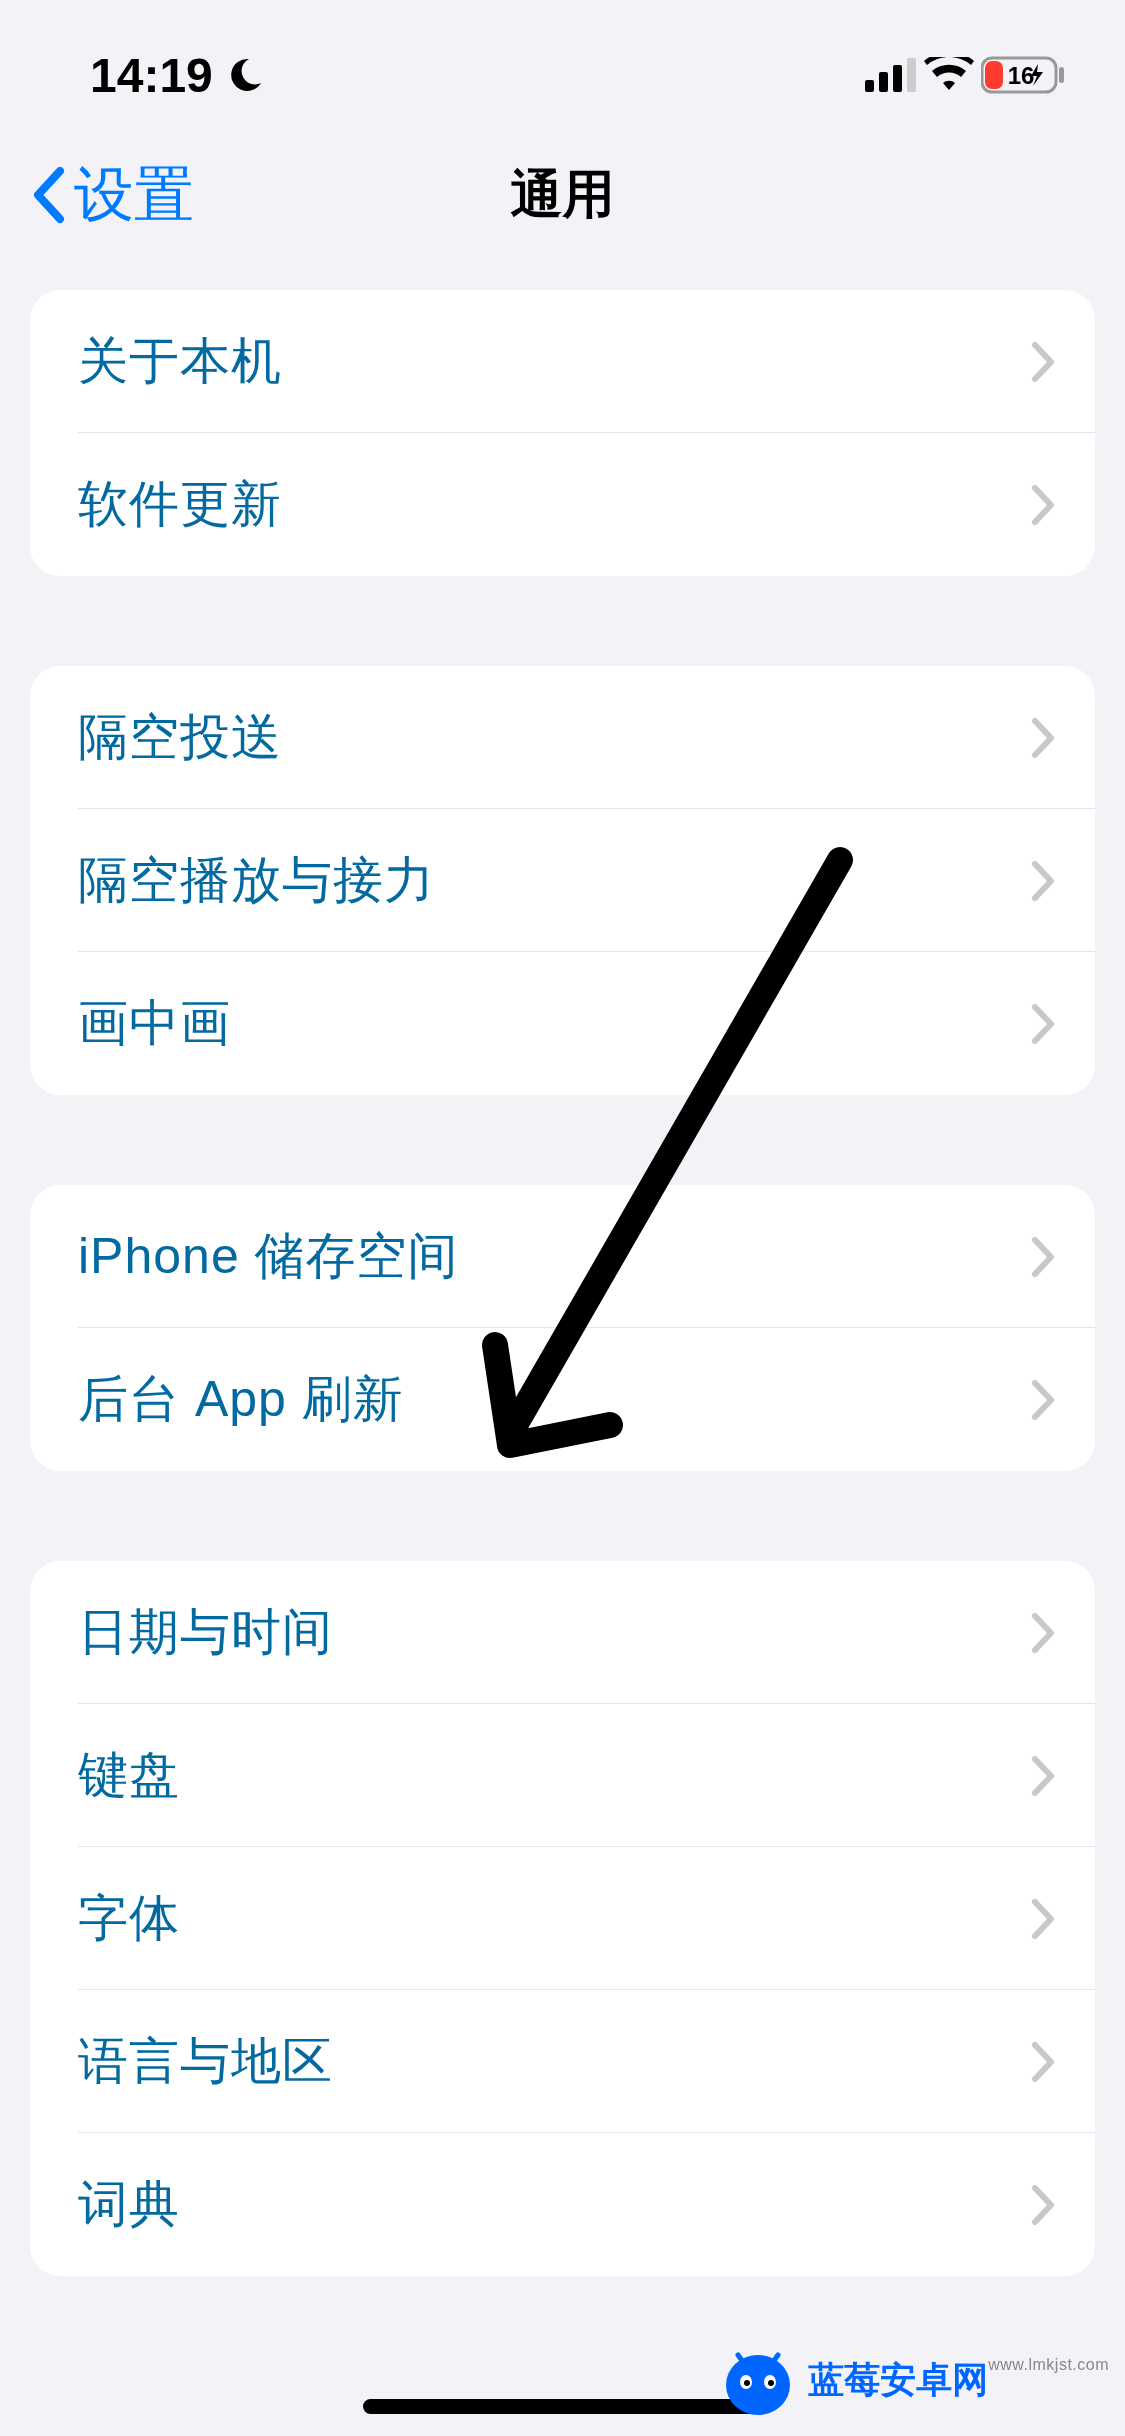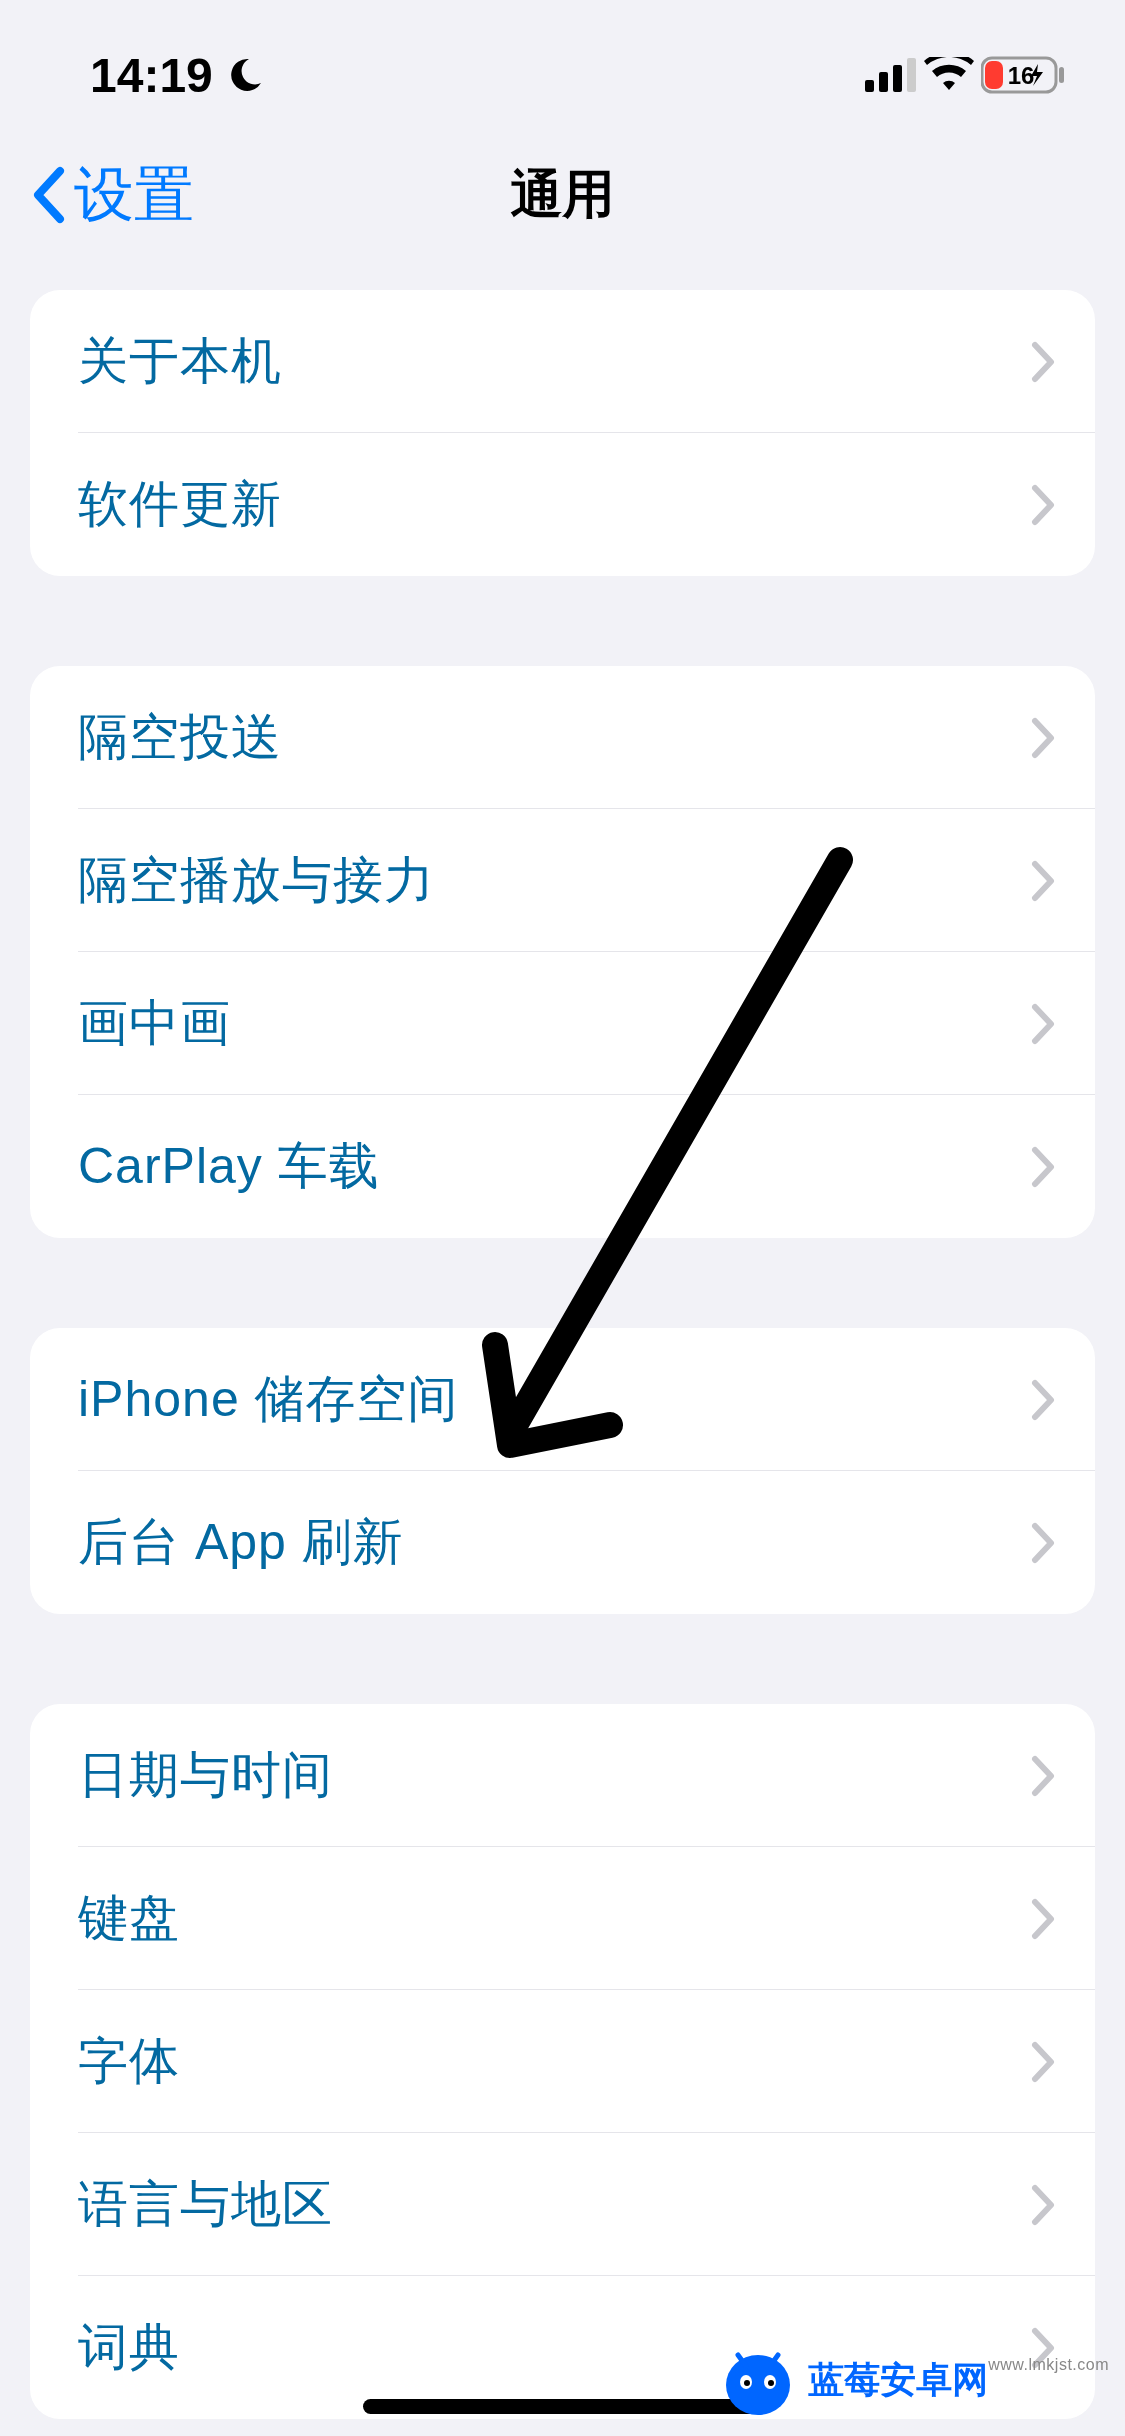--- a/index.html
+++ b/index.html
@@ -246,26 +246,20 @@
       <svg class="chevron-right" viewBox="0 0 24 42">
           <path d="M 4 4 L 20 21 L 4 38" stroke="#c7c7cc" stroke-width="6" fill="none" stroke-linecap="round" stroke-linejoin="round"></path>
         </svg>
     </div>
     <div class="row">
       <span class="row-label">画中画</span>
       <svg class="chevron-right" viewBox="0 0 24 42">
           <path d="M 4 4 L 20 21 L 4 38" stroke="#c7c7cc" stroke-width="6" fill="none" stroke-linecap="round" stroke-linejoin="round"></path>
         </svg>
     </div>
-    <div class="row">
-      <span class="row-label">CarPlay 车载</span>
-      <svg class="chevron-right" viewBox="0 0 24 42">
-          <path d="M 4 4 L 20 21 L 4 38" stroke="#c7c7cc" stroke-width="6" fill="none" stroke-linecap="round" stroke-linejoin="round"></path>
-        </svg>
-    </div>
   </div>
 
   <div class="section">
     <div class="row">
       <span class="row-label">iPhone 储存空间</span>
       <svg class="chevron-right" viewBox="0 0 24 42">
           <path d="M 4 4 L 20 21 L 4 38" stroke="#c7c7cc" stroke-width="6" fill="none" stroke-linecap="round" stroke-linejoin="round"></path>
         </svg>
     </div>
     <div class="row">

